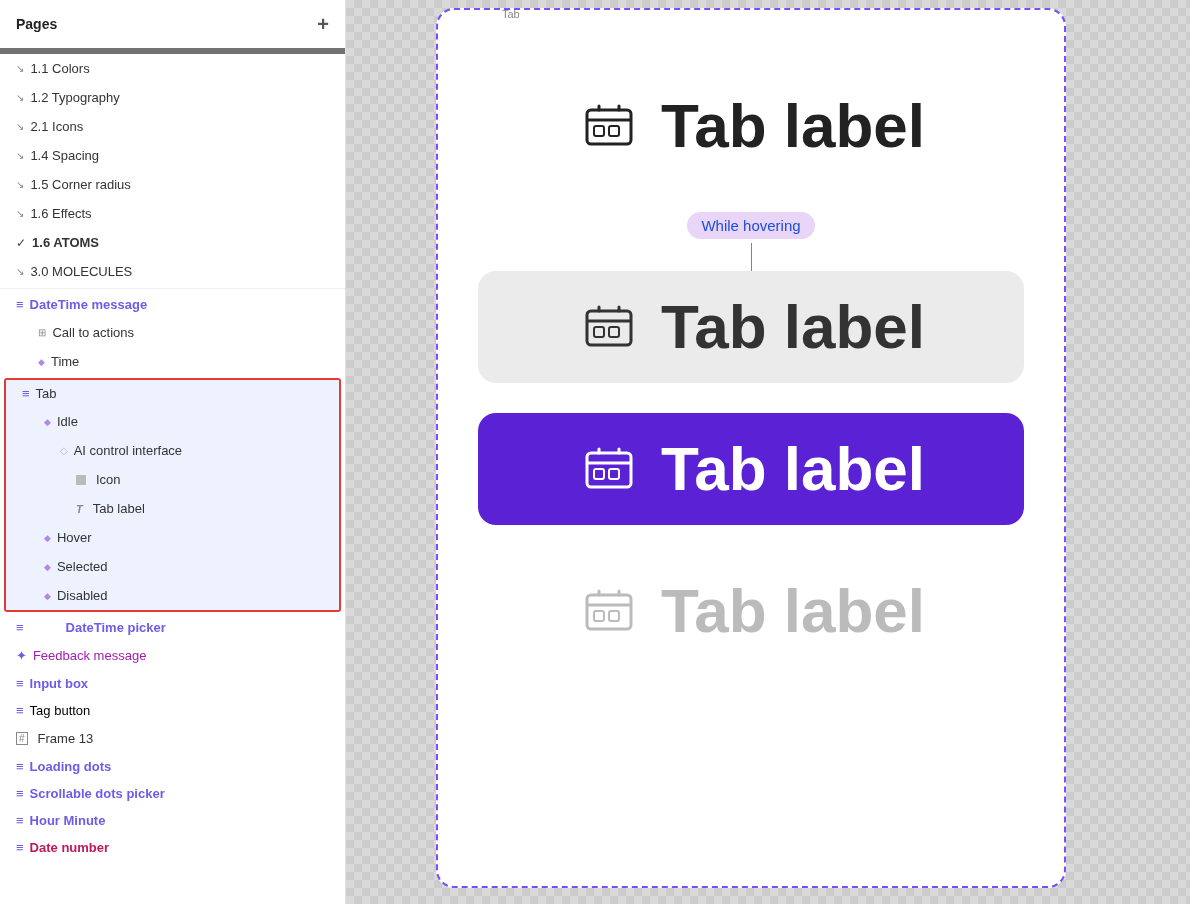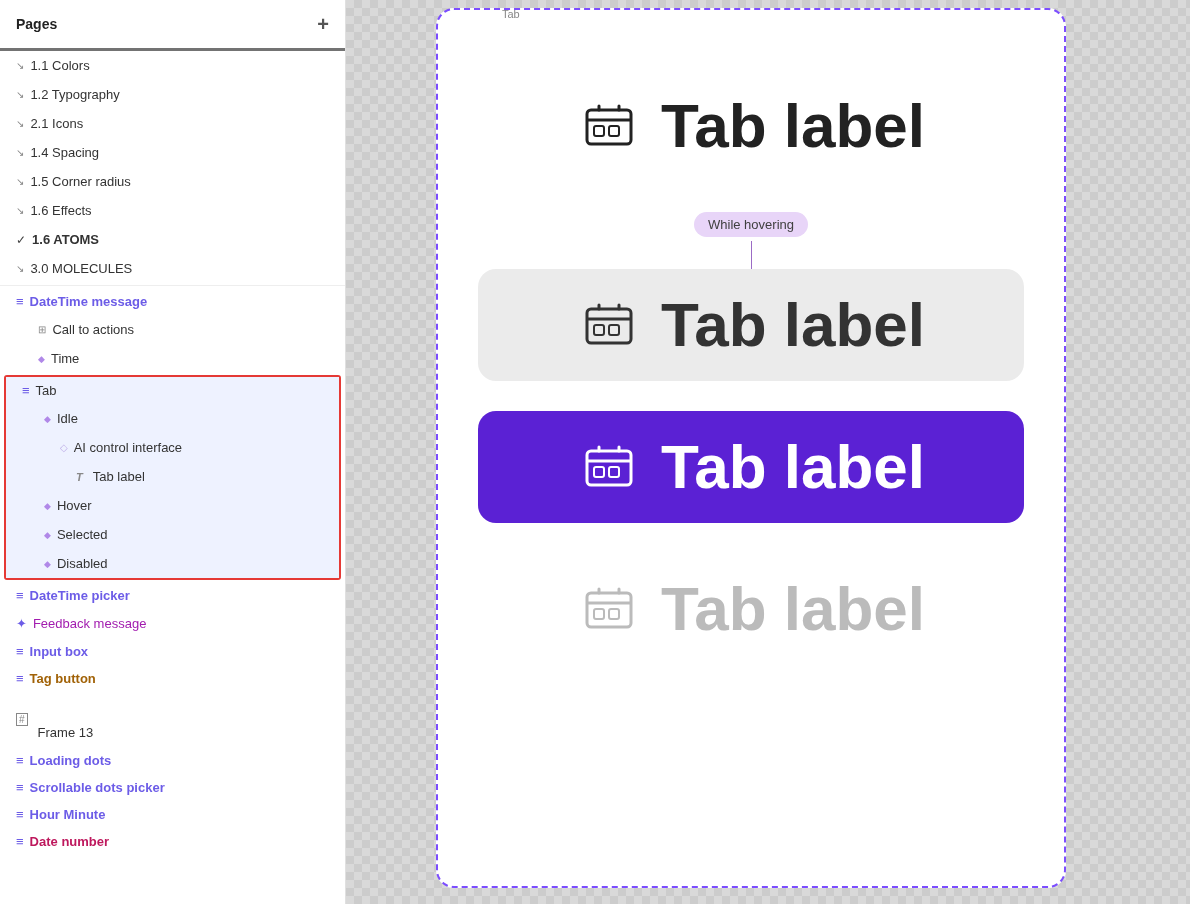--- a/index.html
+++ b/index.html
@@ -20,21 +20,21 @@
     }
 
     .sidebar-header {
       display: flex;
       align-items: center;
       justify-content: space-between;
       padding: 14px 16px;
       font-size: 14px;
       font-weight: 600;
       color: #222;
-      border-bottom: 3px solid #737373;
+      border-bottom: 6px solid #737373;
       gap: 19px;
     }
 
     .sidebar-header .plus-icon {
       font-size: 20px;
       color: #555;
       cursor: pointer;
       line-height: 1;
     }
 
@@ -195,22 +195,22 @@
     .hover-section {
       width: 100%;
       position: relative;
       display: flex;
       flex-direction: column;
       align-items: center;
     }
 
     .tooltip-bubble {
       background: #e8d5f8;
-      color: #404040;
-      font-size: 13px;
+      color: #1d4ed8;
+      font-size: 15px;
       padding: 5px 14px;
       border-radius: 20px;
       margin-bottom: 4px;
       white-space: nowrap;
     }
 
     .tooltip-line {
       width: 1px;
       height: 28px;
       background: #9b6bc5;
@@ -298,20 +298,25 @@
         <span class="icon-diamond">◆</span>
         <span>Idle</span>
       </div>
 
       <div class="sidebar-item" style="background:#eef2ff;">
         <span style="display:inline-block;width:32px;"></span>
         <span style="color:#c0b0e8;font-size:10px;">◇</span>
         <span>AI control interface</span>
       </div>
 
+      <div class="sidebar-item" style="background:#eef2ff;">
+        <span style="display:inline-block;width:48px;"></span>
+        <span style="color:#888;font-size:9px;background:#bbb;width:10px;height:10px;display:inline-block;vertical-align:middle;"></span>
+        <span style="margin-left:4px;">Icon</span>
+      </div>
 
       <div class="sidebar-item" style="background:#eef2ff;">
         <span style="display:inline-block;width:48px;"></span>
         <span style="color:#888;font-size:11px;font-style:italic;font-weight:bold;">T</span>
         <span style="margin-left:4px;">Tab label</span>
       </div>
 
       <div class="sidebar-item" style="background:#eef2ff;">
         <span style="display:inline-block;width:16px;"></span>
         <span class="icon-diamond">◆</span>
@@ -326,41 +331,41 @@
 
       <div class="sidebar-item" style="background:#eef2ff;">
         <span style="display:inline-block;width:16px;"></span>
         <span class="icon-diamond">◆</span>
         <span>Disabled</span>
       </div>
     </div>
 
     <div class="section-header">
       <span style="color:#6c5ce7;font-size:13px;">≡</span>
-      <span style="color:#6c5ce7;font-weight:600;">DateTime picker</span>
+      <span style="color:#6c5ce7;font-weight:600;margin-left:36px;">DateTime picker</span>
     </div>
 
     <div class="sidebar-item">
       <span style="color:#6c5ce7;font-size:13px;">✦</span>
       <span style="color:#a21caf;">Feedback message</span>
     </div>
 
     <div class="section-header">
       <span style="color:#6c5ce7;font-size:13px;">≡</span>
       <span style="color:#6c5ce7;font-weight:600;">Input box</span>
     </div>
 
     <div class="section-header">
       <span style="color:#6c5ce7;font-size:13px;">≡</span>
-      <span style="color:#a16207;font-weight:700;">Tag button</span>
+      <span style="color:#000000;font-weight:400;">Tag button</span>
     </div>
 
     <div class="sidebar-item">
       <span style="color:#888;font-size:10px;border:1px solid #888;padding:0 2px;">#</span>
-      <span style="margin-left:4px;margin-top:26px;">Frame 13</span>
+      <span style="margin-left:4px;">Frame 13</span>
     </div>
 
     <div class="section-header">
       <span style="color:#6c5ce7;font-size:13px;">≡</span>
       <span style="color:#6c5ce7;font-weight:600;">Loading dots</span>
     </div>
 
     <div class="section-header">
       <span style="color:#6c5ce7;font-size:13px;">≡</span>
       <span style="color:#6c5ce7;font-weight:600;">Scrollable dots picker</span>

